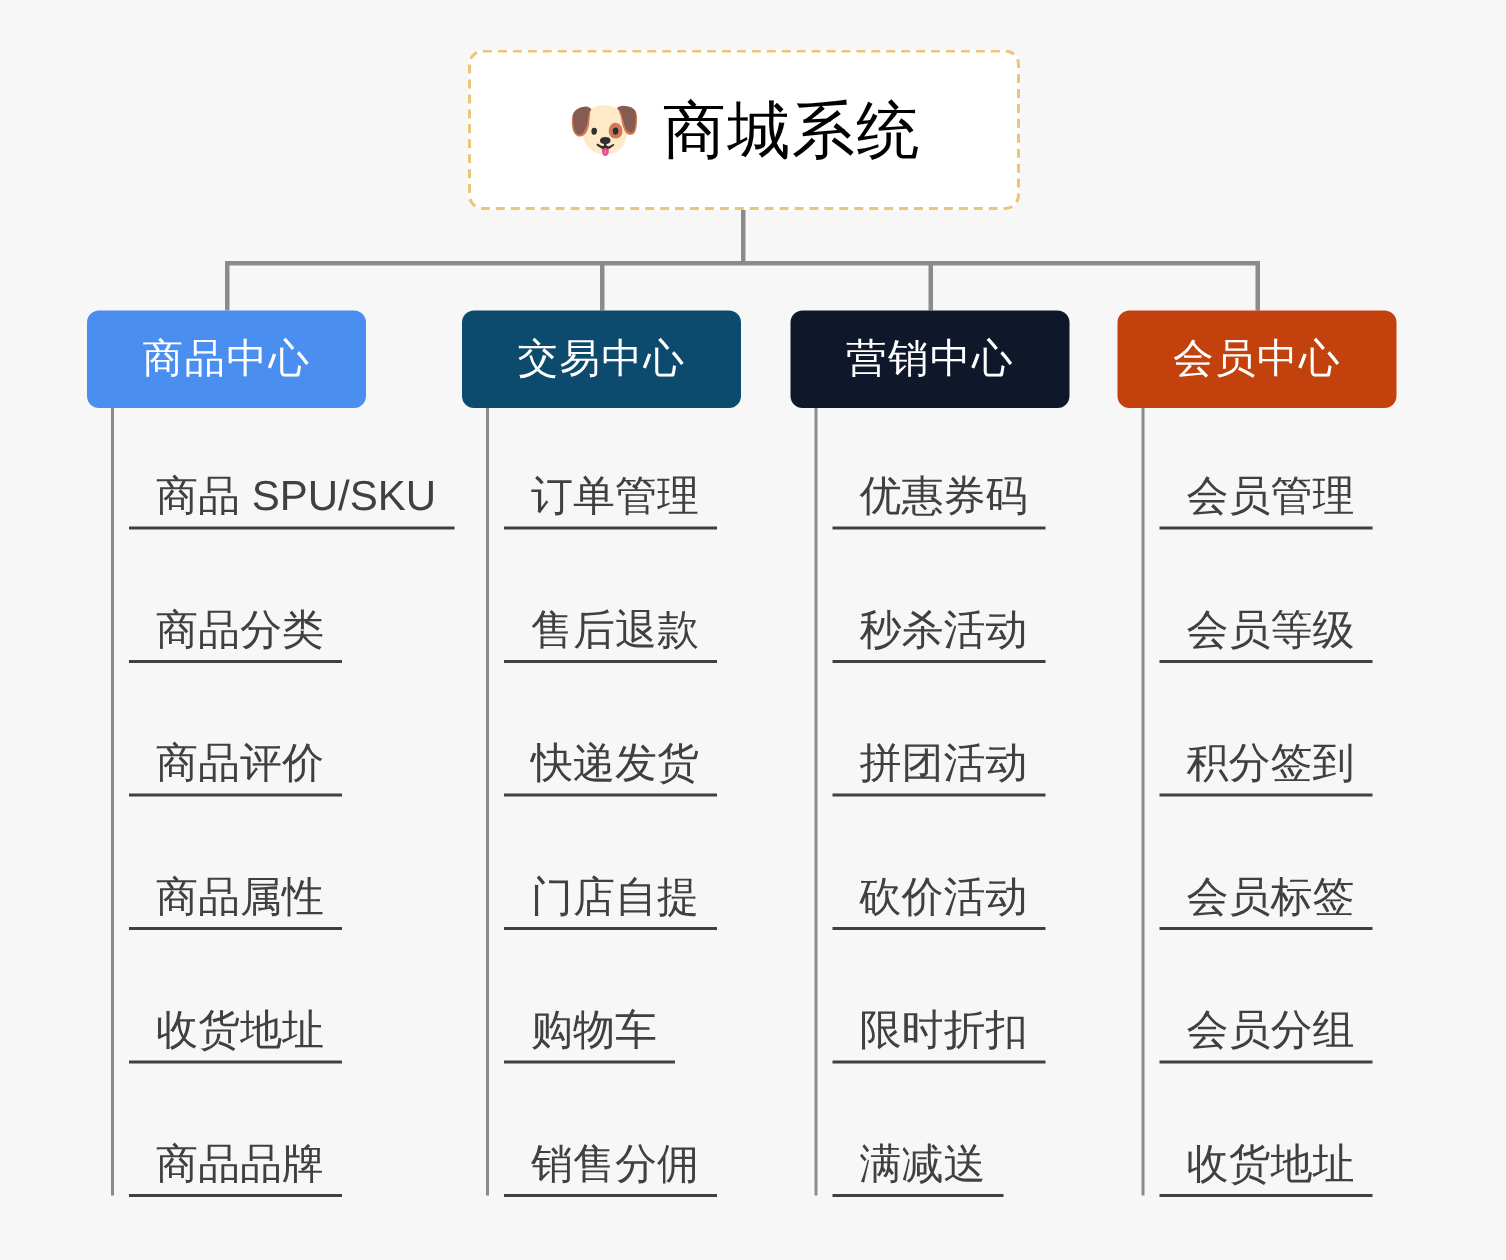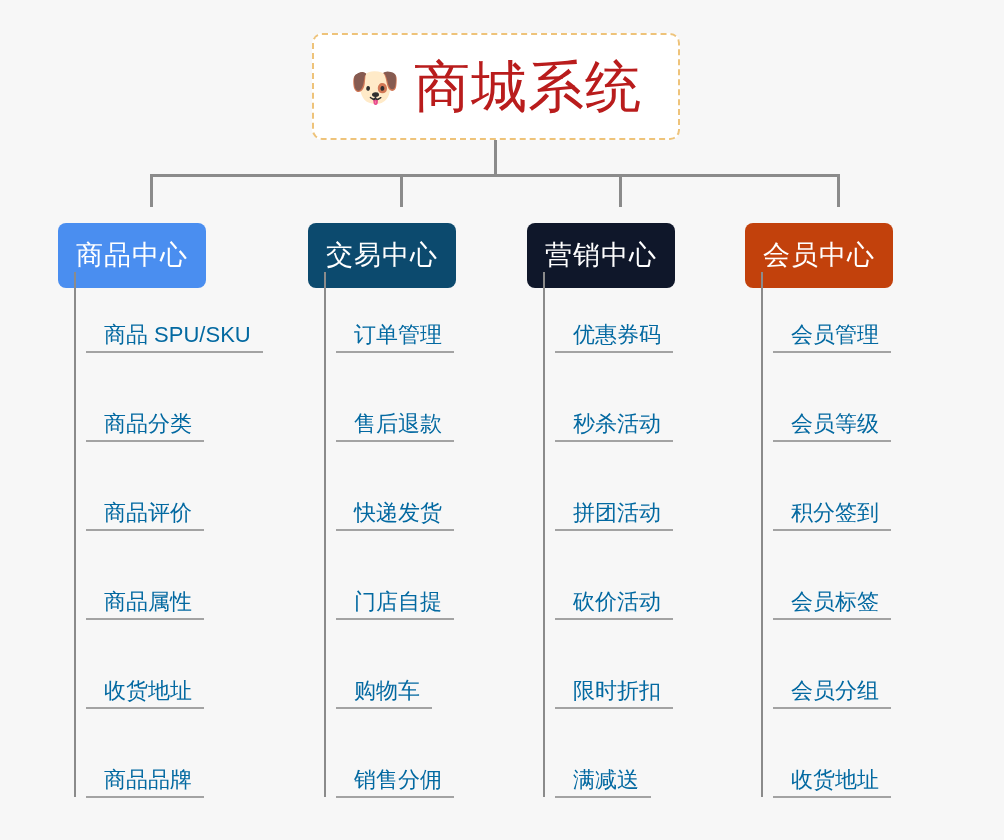--- a/index.html
+++ b/index.html
@@ -35,22 +35,22 @@
     align-items: center;
     justify-content: center;
     gap: 14px;
   }
   .root-icon {
     font-size: 40px;
     line-height: 1;
     display: block;
   }
   .root-title {
-    font-size: 56px;
-    color: #b91c1c;
+    font-size: 42px;
+    color: #000000;
     letter-spacing: 1px;
     line-height: 1;
     white-space: nowrap;
   }
 
   
   .line {
     position: absolute;
     background: #8b8b8b;
   }
@@ -58,22 +58,22 @@
   .h-line { height: 3px; }
 
   
   .column {
     position: absolute;
     top: 207px;
   }
   .cat-header {
     position: absolute;
     left: 0;
-    top: 16px;
-    width: 148px;
+    top: 0;
+    width: 186px;
     height: 65px;
     box-sizing: border-box;
     border-radius: 8px;
     display: flex;
     align-items: center;
     justify-content: center;
   }
   .cat-header-label {
     color: #ffffff;
     font-size: 27px;
@@ -94,25 +94,25 @@
   .leaf {
     position: absolute;
     left: 16px;
     height: 46px;
     display: flex;
     align-items: flex-end;
     padding-left: 30px;
     box-sizing: border-box;
   }
   .leaf-label {
-    font-size: 22px;
-    color: #0369a1;
+    font-size: 28px;
+    color: #404040;
     line-height: 1.15;
     white-space: nowrap;
-    border-bottom: 2px solid #a3a3a3;
+    border-bottom: 2px solid #404040;
     padding: 0 12px 4px 0;
     margin-left: -18px;
     padding-left: 18px;
   }
 </style>
 </head>
 <body>
 
 <div id="chart">
 

